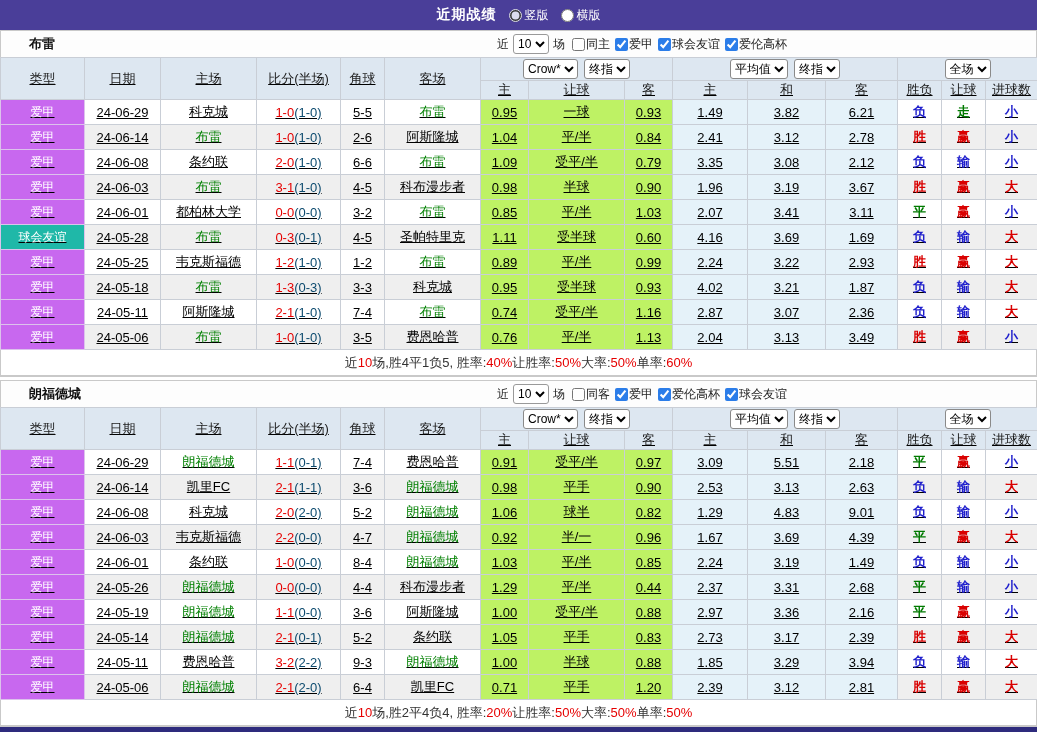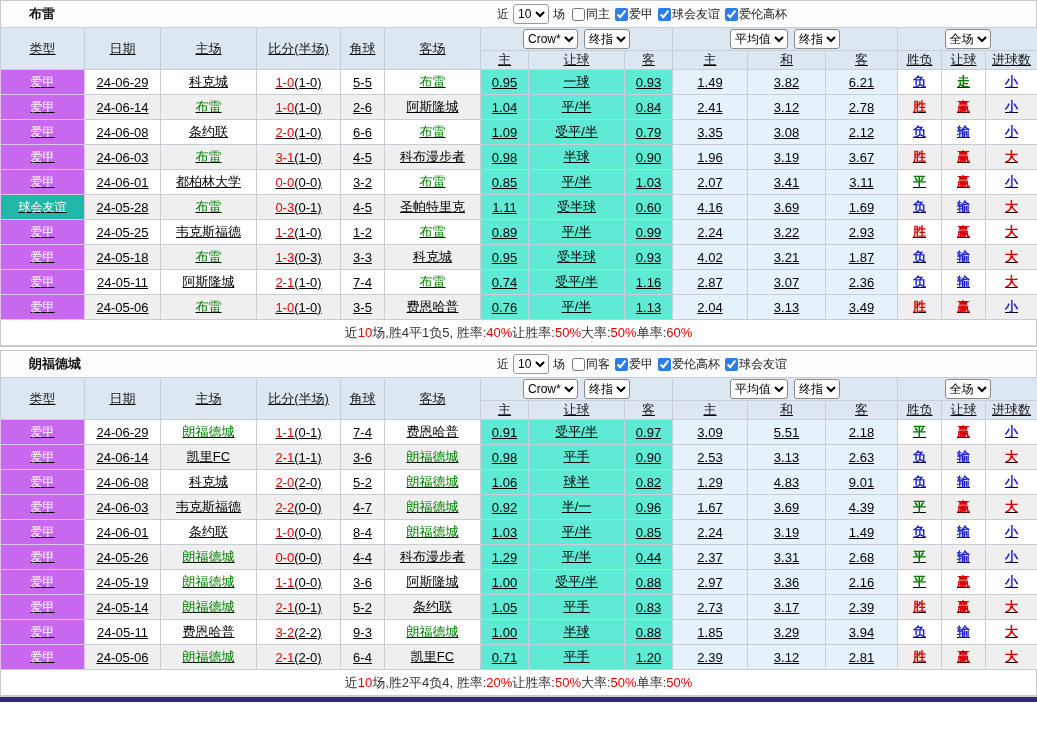--- a/index.html
+++ b/index.html
@@ -20,36 +20,47 @@
   input[type=checkbox] { accent-color:#2b7de9; width:13px; height:13px; margin:0 1px 0 0; }
   table.grid { border-collapse:collapse; table-layout:fixed; width:1037px; font-size:13px;text-decoration:underline; }
   .grid th, .grid td { border:1px solid #c9ced6; text-align:center; padding:0; overflow:hidden; white-space:nowrap; }
   .grid thead th { background:#dde7f1; font-weight:normal; font-size:13px; color:#1a1a1a; }
   .grid .dd-cell { height:23px;margin-left:48px; }
   .grid .sub-th { height:19px; }
   .hdr-select { font-size:12px; height:20px; margin:0 3px; border:1px solid #8a8a8a; border-radius:3px; background:#fff; }
   .grid tbody td { height:25px; }
   tr.even td.plain { background:#efefef; }
   tr.odd td.plain { background:#fff; }
-  td.odds { background:#5eead4; }
+  td.odds { background:#bef264; }
   td.avg { background:#e5f2f9; }
   td.type { color:#fff; font-size:12px; border-color:#dcc2ec; }
   .score-main { color:#e60000; }
-  .score-half { color:#000000; }
+  .score-half { color:#0c4a6e; }
   .team-green { color:#008000; }
   td.res { font-weight:bold; }
   .summary { height:26px; border:1px solid #c9c9c9; border-top:none; display:flex; align-items:center; justify-content:center; font-size:13px; }
   .summary .dark { color:#333; }
   .summary .red { color:#e60000; }
   .bottom-strip { height:5px; background:#2e2b7d; }
 </style>
 </head>
 <body>
 
 <div class="page">
+  <div class="topbar">
+    <span class="title">近期战绩</span>
+    <label>
+      <input type="radio" name="layout" class="layout-radio" checked="" style="">
+      <span>竖版</span>
+    </label>
+    <label>
+      <input type="radio" name="layout" class="layout-radio" style="">
+      <span>横版</span>
+    </label>
+  </div>
   <div id="sections">
       <div class="section">
         <div class="sec-header">
           <span class="team">布雷</span>
           <span class="filters">
             <span class="flbl">近</span>
             <select class="count-select"><option>10</option></select>
             <span class="flbl">场</span>
             <label class="chk"><input type="checkbox" style="">同主</label>
             <label class="chk"><input type="checkbox" checked="" style="">爱甲</label>

